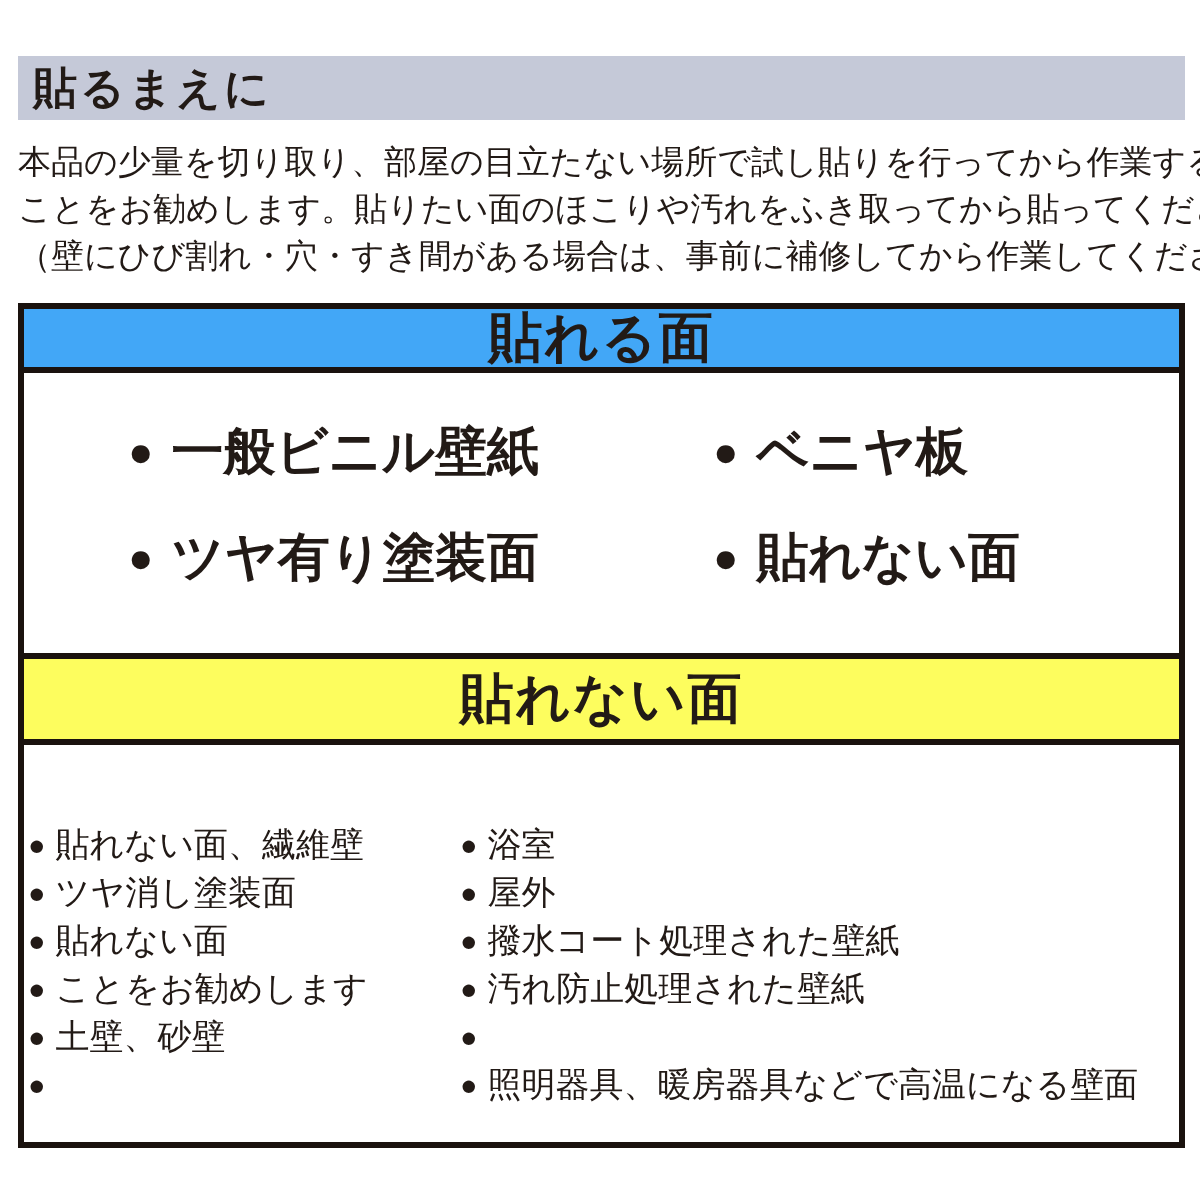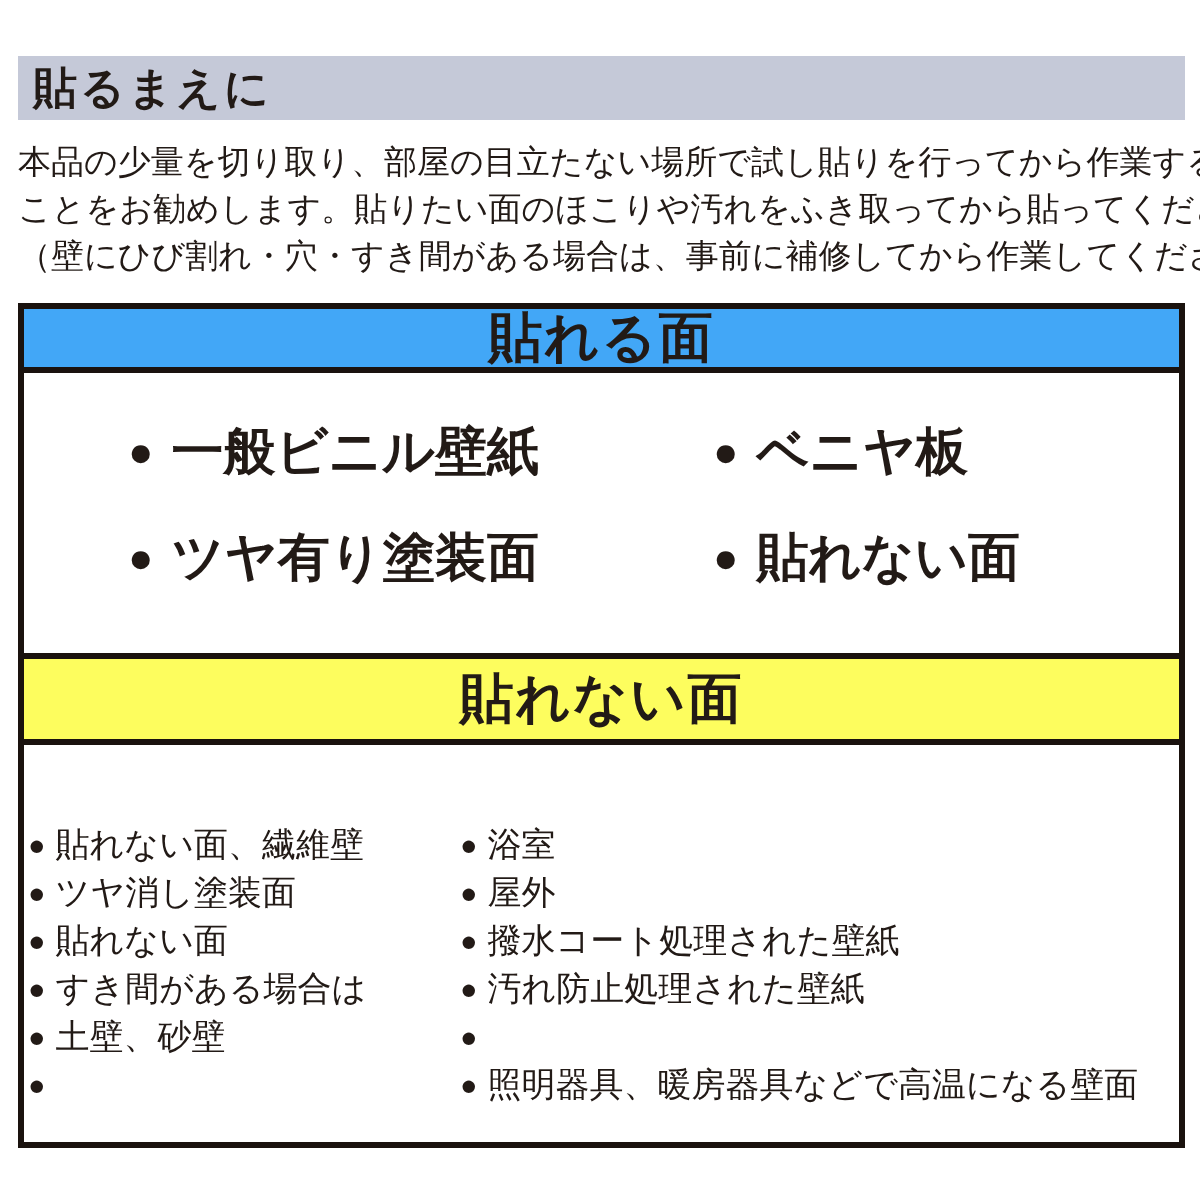--- a/index.html
+++ b/index.html
@@ -132,21 +132,21 @@
         <div class="ng-item">
           <span class="blt">●</span>
           <span>ツヤ消し塗装面</span>
         </div>
         <div class="ng-item">
           <span class="blt">●</span>
           <span>貼れない面</span>
         </div>
         <div class="ng-item">
           <span class="blt">●</span>
-          <span>すき間がある場合は</span>
+          <span>ことをお勧めします</span>
         </div>
         <div class="ng-item">
           <span class="blt">●</span>
           <span>土壁、砂壁</span>
         </div>
         <div class="ng-item">
           <span class="blt">●</span>
         </div>
       </div>
 

